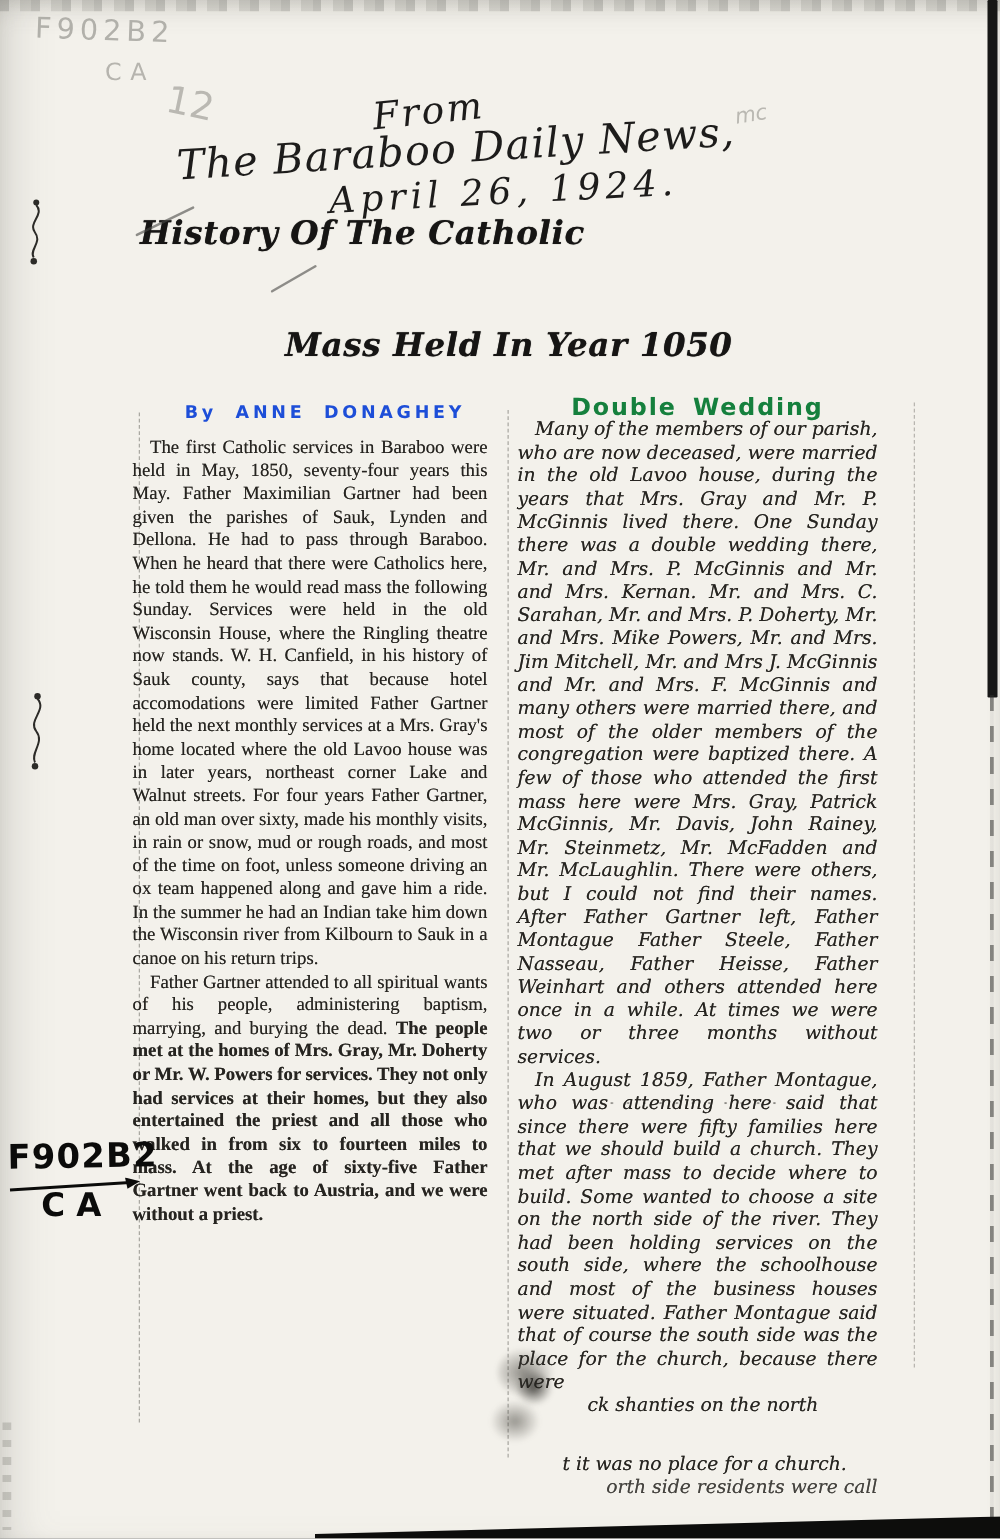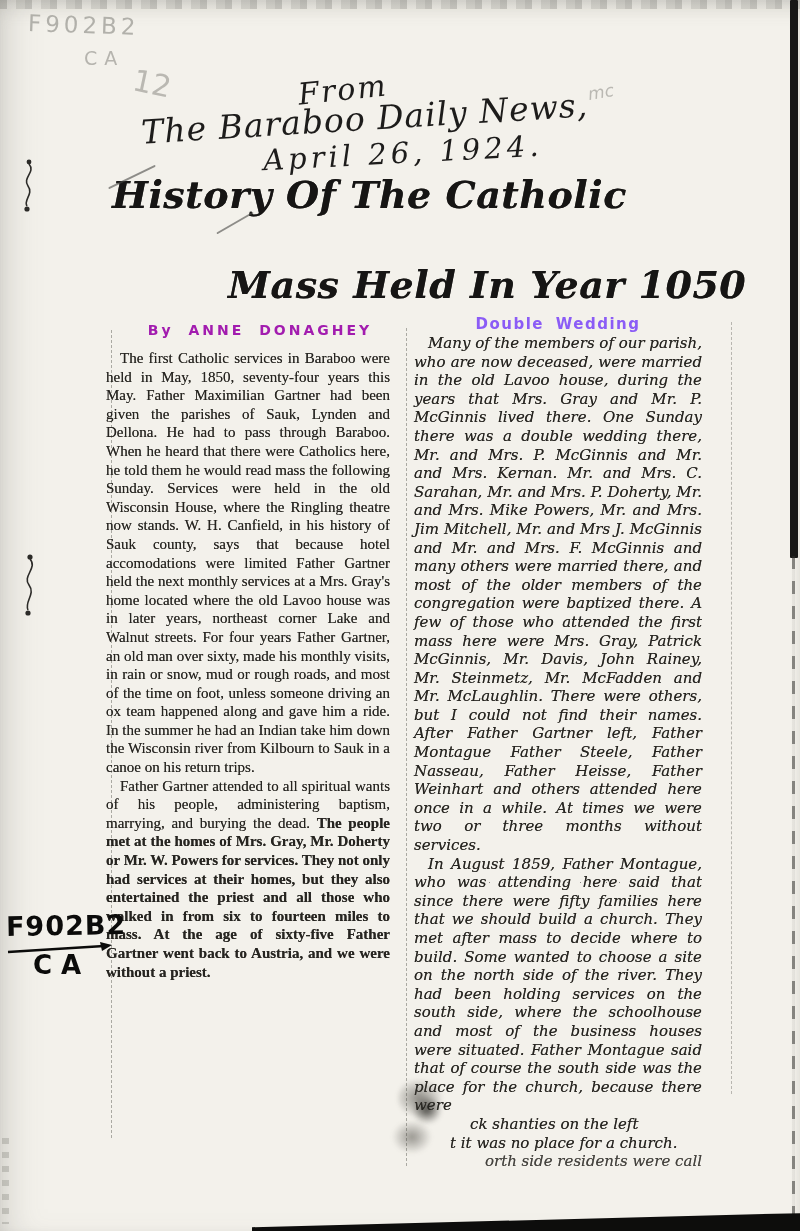--- a/index.html
+++ b/index.html
@@ -28,44 +28,44 @@
   .pencil-ca{left:84px;top:47px;font-size:19px;letter-spacing:7px;opacity:.8;}
   .pencil-12{left:133px;top:66px;font-size:30px;transform:rotate(12deg);opacity:.75;}
   .pencil-mc{left:588px;top:82px;font-size:17px;font-style:italic;transform:rotate(-9deg);opacity:.75;}
   
   .hand{font-family:"DejaVu Serif",serif;font-style:italic;color:#1d1c1b;white-space:nowrap;}
   .hw-from{left:298px;top:72px;font-size:30px;letter-spacing:2px;transform:rotate(-6deg);}
   .hw-title{left:141px;top:99px;font-size:33px;letter-spacing:1px;transform:rotate(-3.5deg);}
   .hw-date{left:263px;top:136px;font-size:29px;letter-spacing:4px;transform:rotate(-3deg);}
   
   .headline{font-family:"DejaVu Serif",serif;font-weight:bold;font-style:italic;
-    font-size:38px;color:#161514;white-space:nowrap;letter-spacing:.5px;
+    font-size:26px;color:#161514;white-space:nowrap;letter-spacing:.5px;
     text-shadow:0 0 .6px rgba(20,20,18,.8);}
   .h1a{left:112px;top:172px;}
   .h1b{left:165px;top:217px;}
   .h1c{left:228px;top:262px;}
   .pencil-slash{background:#4a4a46;height:2px;opacity:.6;border-radius:1px;}
   .slash1{left:106px;top:176px;width:52px;transform:rotate(-26deg);}
   .slash2{left:214px;top:222px;width:42px;transform:rotate(-30deg);}
   
   .byline{left:118px;top:322px;width:284px;text-align:center;
     font-family:"DejaVu Sans",sans-serif;font-weight:bold;font-size:14px;
-    letter-spacing:3px;word-spacing:7px;color:#a21caf;}
+    letter-spacing:3px;word-spacing:7px;color:#1d4ed8;}
   .colhead{left:414px;top:315px;width:288px;text-align:center;
-    font-family:"DejaVu Sans",sans-serif;font-weight:bold;font-size:15px;
-    letter-spacing:1.5px;word-spacing:5px;color:#8b5cf6;}
+    font-family:"DejaVu Sans",sans-serif;font-weight:bold;font-size:19px;
+    letter-spacing:1.5px;word-spacing:5px;color:#15803d;}
   .col{font-size:15px;line-height:18.6px;text-align:justify;color:#262420;
     text-shadow:0 0 .45px rgba(25,24,20,.65);}
   .col-left{left:106px;top:349px;width:284px;font-family:Liberation Serif, serif;}
   .col-right{left:414px;top:334px;width:288px;font-style:italic;}
   .col p{margin:0;text-indent:14px;}
   .boldrun{font-weight:bold;}
   .obsc{text-indent:0;text-align:left;}
   .obsc1{padding-left:56px;}
-  .obsc2{padding-left:36px;}
+  .obsc2{padding-left:36px;margin-top:28px;}
   .obsc3{padding-left:46px;opacity:.85;text-align:right;}
   
   .vrule{border-left:1px dashed rgba(70,68,62,.42);width:0;}
   .rule-l{left:111px;top:330px;height:808px;}
   .rule-m{left:406px;top:328px;height:838px;}
   .rule-r{left:731px;top:322px;height:772px;border-left-color:rgba(70,68,62,.34);}
   
   .marker{font-family:"DejaVu Sans",sans-serif;font-weight:bold;color:#0b0b0a;white-space:nowrap;}
   .marker-f{left:6px;top:910px;font-size:27px;letter-spacing:1px;transform:rotate(-1deg);}
   .marker-ca{left:33px;top:950px;font-size:26px;letter-spacing:9px;}
@@ -111,21 +111,21 @@
   <div class="abs byline">By ANNE DONAGHEY</div>
   <div class="abs col col-left">
     <p>The first Catholic services in Baraboo were held in May, 1850, seventy-four years this May. Father Maximilian Gartner had been given the parishes of Sauk, Lynden and Dellona. He had to pass through Baraboo. When he heard that there were Catholics here, he told them he would read mass the following Sunday. Services were held in the old Wisconsin House, where the Ringling theatre now stands. W. H. Canfield, in his history of Sauk county, says that because hotel accomodations were limited Father Gartner held the next monthly services at a Mrs. Gray's home located where the old Lavoo house was in later years, northeast corner Lake and Walnut streets. For four years Father Gartner, an old man over sixty, made his monthly visits, in rain or snow, mud or rough roads, and most of the time on foot, unless someone driving an ox team happened along and gave him a ride. In the summer he had an Indian take him down the Wisconsin river from Kilbourn to Sauk in a canoe on his return trips.</p>
     <p><span>Father Gartner attended to all spiritual wants of his people, administering baptism, marrying, and burying the dead. </span><span class="boldrun">The people met at the homes of Mrs. Gray, Mr. Doherty or Mr. W. Powers for services. They not only had services at their homes, but they also entertained the priest and all those who walked in from six to fourteen miles to mass. At the age of sixty-five Father Gartner went back to Austria, and we were without a priest.</span></p>
   </div>
 
   <div class="abs colhead">Double Wedding</div>
   <div class="abs col col-right">
     <p>Many of the members of our parish, who are now deceased, were married in the old Lavoo house, during the years that Mrs. Gray and Mr. P. McGinnis lived there. One Sunday there was a double wedding there, Mr. and Mrs. P. McGinnis and Mr. and Mrs. Kernan. Mr. and Mrs. C. Sarahan, Mr. and Mrs. P. Doherty, Mr. and Mrs. Mike Powers, Mr. and Mrs. Jim Mitchell, Mr. and Mrs J. McGinnis and Mr. and Mrs. F. McGinnis and many others were married there, and most of the older members of the congregation were baptized there. A few of those who attended the first mass here were Mrs. Gray, Patrick McGinnis, Mr. Davis, John Rainey, Mr. Steinmetz, Mr. McFadden and Mr. McLaughlin. There were others, but I could not find their names. After Father Gartner left, Father Montague Father Steele, Father Nasseau, Father Heisse, Father Weinhart and others attended here once in a while. At times we were two or three months without services.</p>
     <p>In August 1859, Father Montague, who was attending here said that since there were fifty families here that we should build a church. They met after mass to decide where to build. Some wanted to choose a site on the north side of the river. They had been holding services on the south side, where the schoolhouse and most of the business houses were situated. Father Montague said that of course the south side was the place for the church, because there were</p>
-    <div class="obsc obsc1">ck shanties on the left</div>
+    <div class="obsc obsc1">ck shanties on the north</div>
     <div class="obsc obsc2">t it was no place for a church.</div>
     <div class="obsc obsc3">orth side residents were call</div>
   </div>
 
   <div class="abs marker marker-f">F902B2</div>
   <svg class="abs marker-arrow" width="108" height="14" viewBox="0 0 108 14">
     <line x1="2" y1="10" x2="98" y2="4" stroke="#0b0b0a" stroke-width="2.4"></line>
     <polygon points="106,3 94,0 96,9" fill="#0b0b0a"></polygon>
   </svg>
   <div class="abs marker marker-ca">CA</div>

